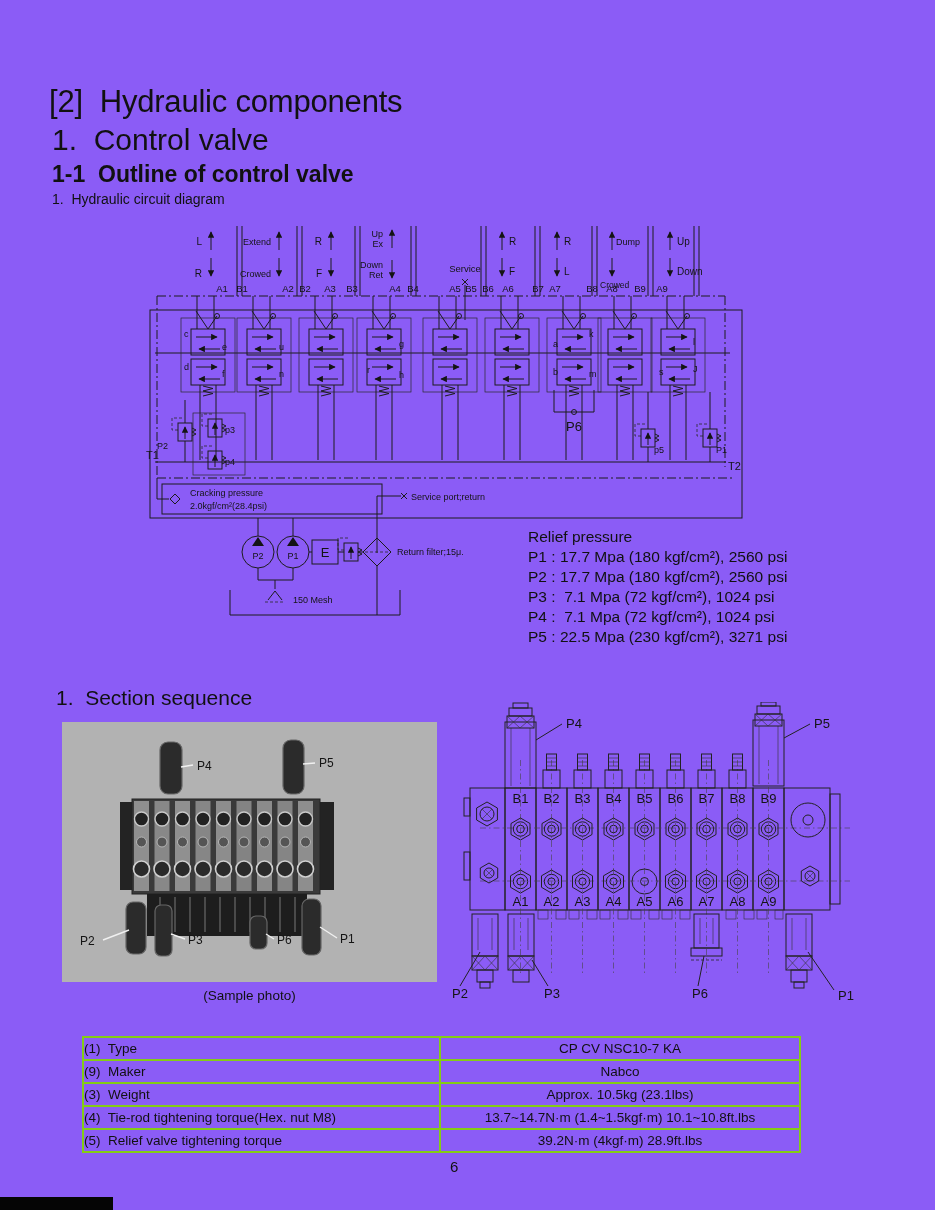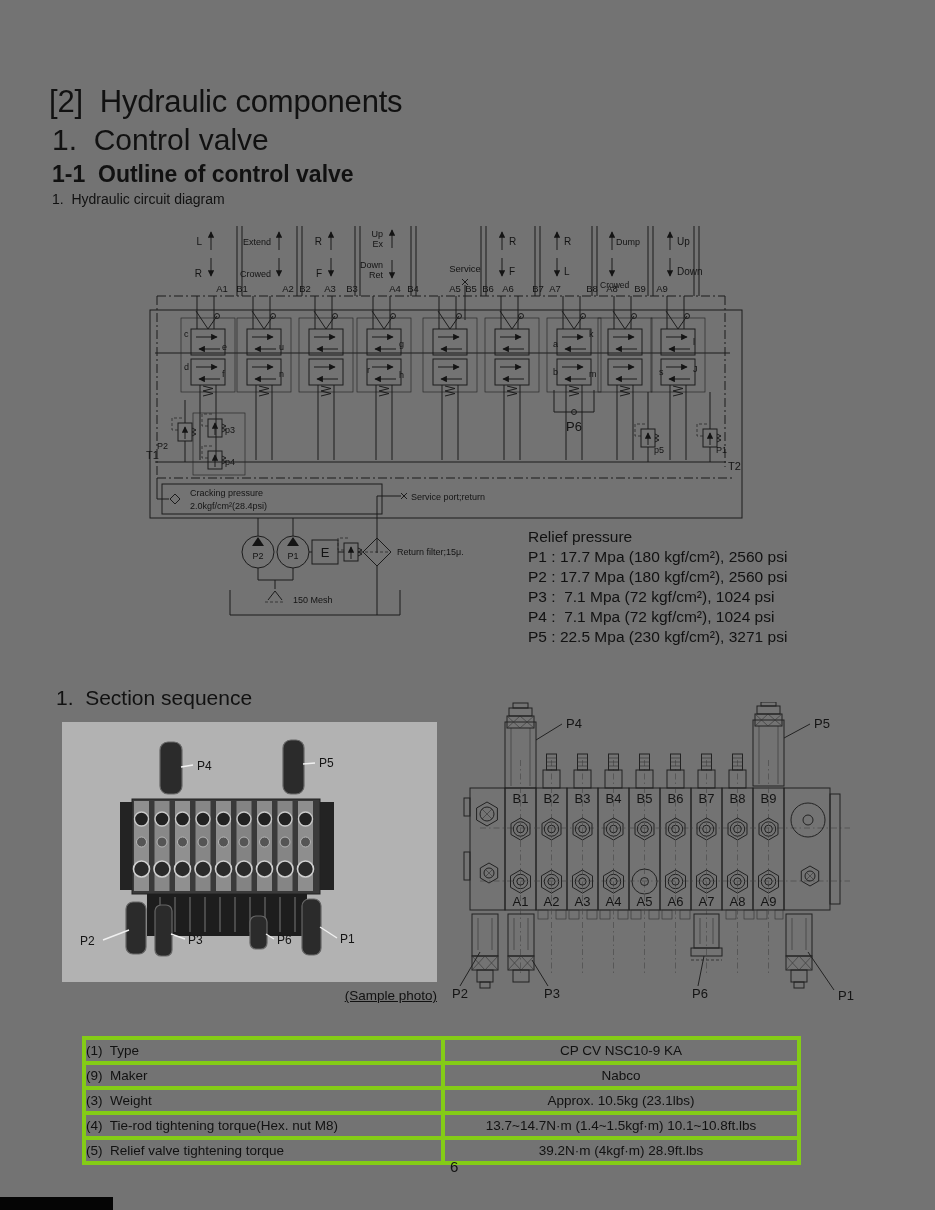--- a/index.html
+++ b/index.html
@@ -1,32 +1,32 @@
 <!DOCTYPE html>
 <html><head>
 <meta charset="utf-8">
 <style>
   html,body{margin:0;padding:0;background:#e8e8e8;}
-  .page{position:relative;width:935px;height:1210px;background:#737373;overflow:hidden;
+  .page{position:relative;width:935px;height:1210px;background:#8b5cf6;overflow:hidden;
         font-family:"Liberation Sans",sans-serif;color:#111;}
   .h1{position:absolute;left:49px;top:84px;font-size:31px;font-weight:400;letter-spacing:-0.2px;white-space:pre;}
   .h2{position:absolute;left:52px;top:123px;font-size:30px;font-weight:400;white-space:pre;}
   .h3{position:absolute;left:52px;top:161px;font-size:23px;font-weight:700;white-space:pre;}
   .h4{position:absolute;left:52px;top:191px;font-size:14px;font-weight:400;white-space:pre;}
   .s2{position:absolute;left:56px;top:686px;font-size:21px;font-weight:400;white-space:pre;}
   .circuit{position:absolute;left:145px;top:220px;width:600px;height:403px;}
   .relief-block{position:absolute;left:528px;top:527px;width:300px;font-size:15.5px;line-height:20px;}
   .relief-block .itm{white-space:pre;}
   .photo{position:absolute;left:62px;top:722px;width:375px;height:260px;background:#b2b2b2;
          box-shadow:inset 0 0 18px rgba(0,0,0,.18);}
-  .caption{position:absolute;left:62px;top:988px;width:375px;text-align:right;font-size:13.5px;text-decoration:underline;}
+  .caption{position:absolute;left:62px;top:988px;width:375px;text-align:center;font-size:13.5px;}
   .drawing{position:absolute;left:450px;top:702px;width:437px;height:310px;}
   table.spec{position:absolute;left:82px;top:1036px;width:719px;border-collapse:collapse;
              font-size:13.5px;}
-  table.spec td{border:4px solid #84cc16;height:19px;padding:1px 0;white-space:pre;}
+  table.spec td{border:2px solid #84cc16;height:19px;padding:1px 0;white-space:pre;}
   table.spec td.lab{width:355px;}
   table.spec td.val{text-align:center;}
   .footer-box{position:absolute;left:0;top:1157px;width:113px;height:53px;background:#050505;
               color:#fff;font-size:33px;font-weight:700;line-height:50px;padding-left:13px;box-sizing:border-box;margin-top:40px;}
   .pagenum{position:absolute;left:450px;top:1158px;font-size:15px;}
   svg{position:absolute;left:0;top:0;}
   svg text{font-family:"Liberation Sans",sans-serif;fill:#141414;}
   .ln{stroke:#1c1c1c;stroke-width:1;fill:none;}
   .thin{stroke:#2a2a2a;stroke-width:.7;fill:none;}
   .dd{stroke:#1c1c1c;stroke-width:1;fill:none;stroke-dasharray:9 3 2 3;}
@@ -610,21 +610,21 @@
           <text font-size="13" x="388" y="298">P1</text>
         </g>
       </g>
     </svg>
   </div>
 
   <table class="spec">
     <tbody>
       <tr>
         <td class="lab">(1)  Type</td>
-        <td class="val">CP CV NSC10-9 KA</td>
+        <td class="val">CP CV NSC10-7 KA</td>
       </tr>
       <tr>
         <td class="lab">(9)  Maker</td>
         <td class="val">Nabco</td>
       </tr>
       <tr>
         <td class="lab">(3)  Weight</td>
         <td class="val">Approx. 10.5kg (23.1lbs)</td>
       </tr>
       <tr>

